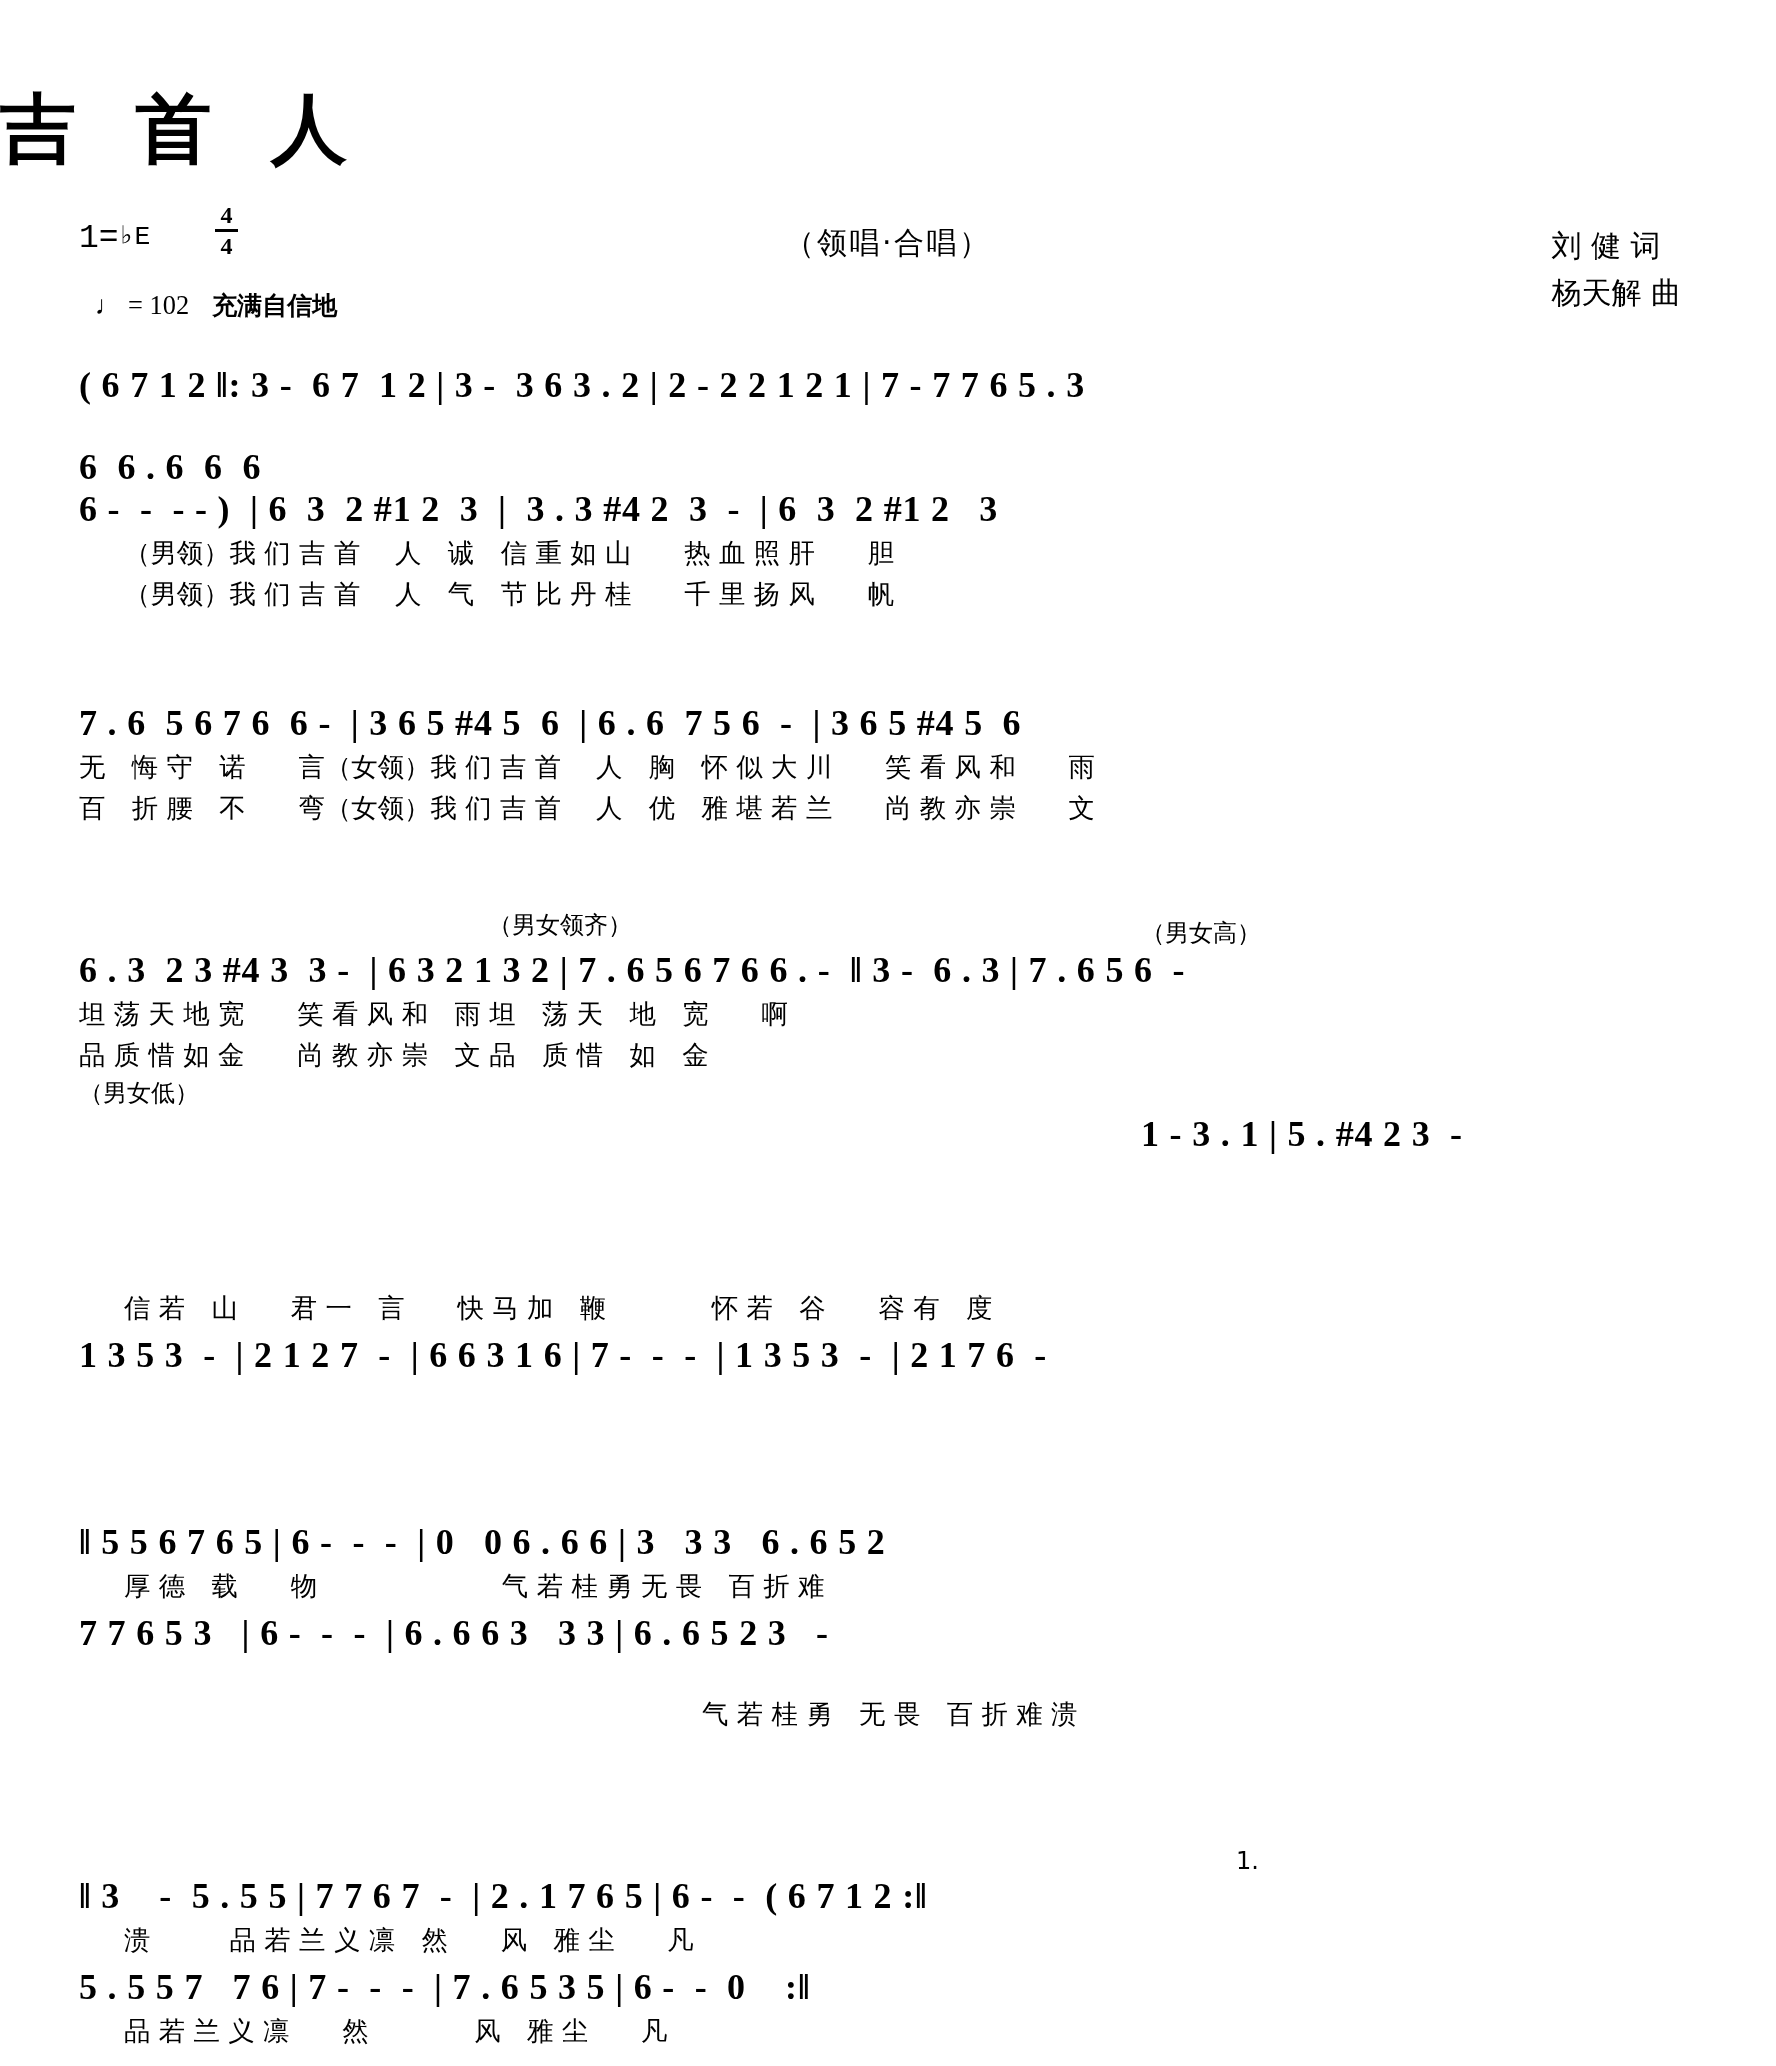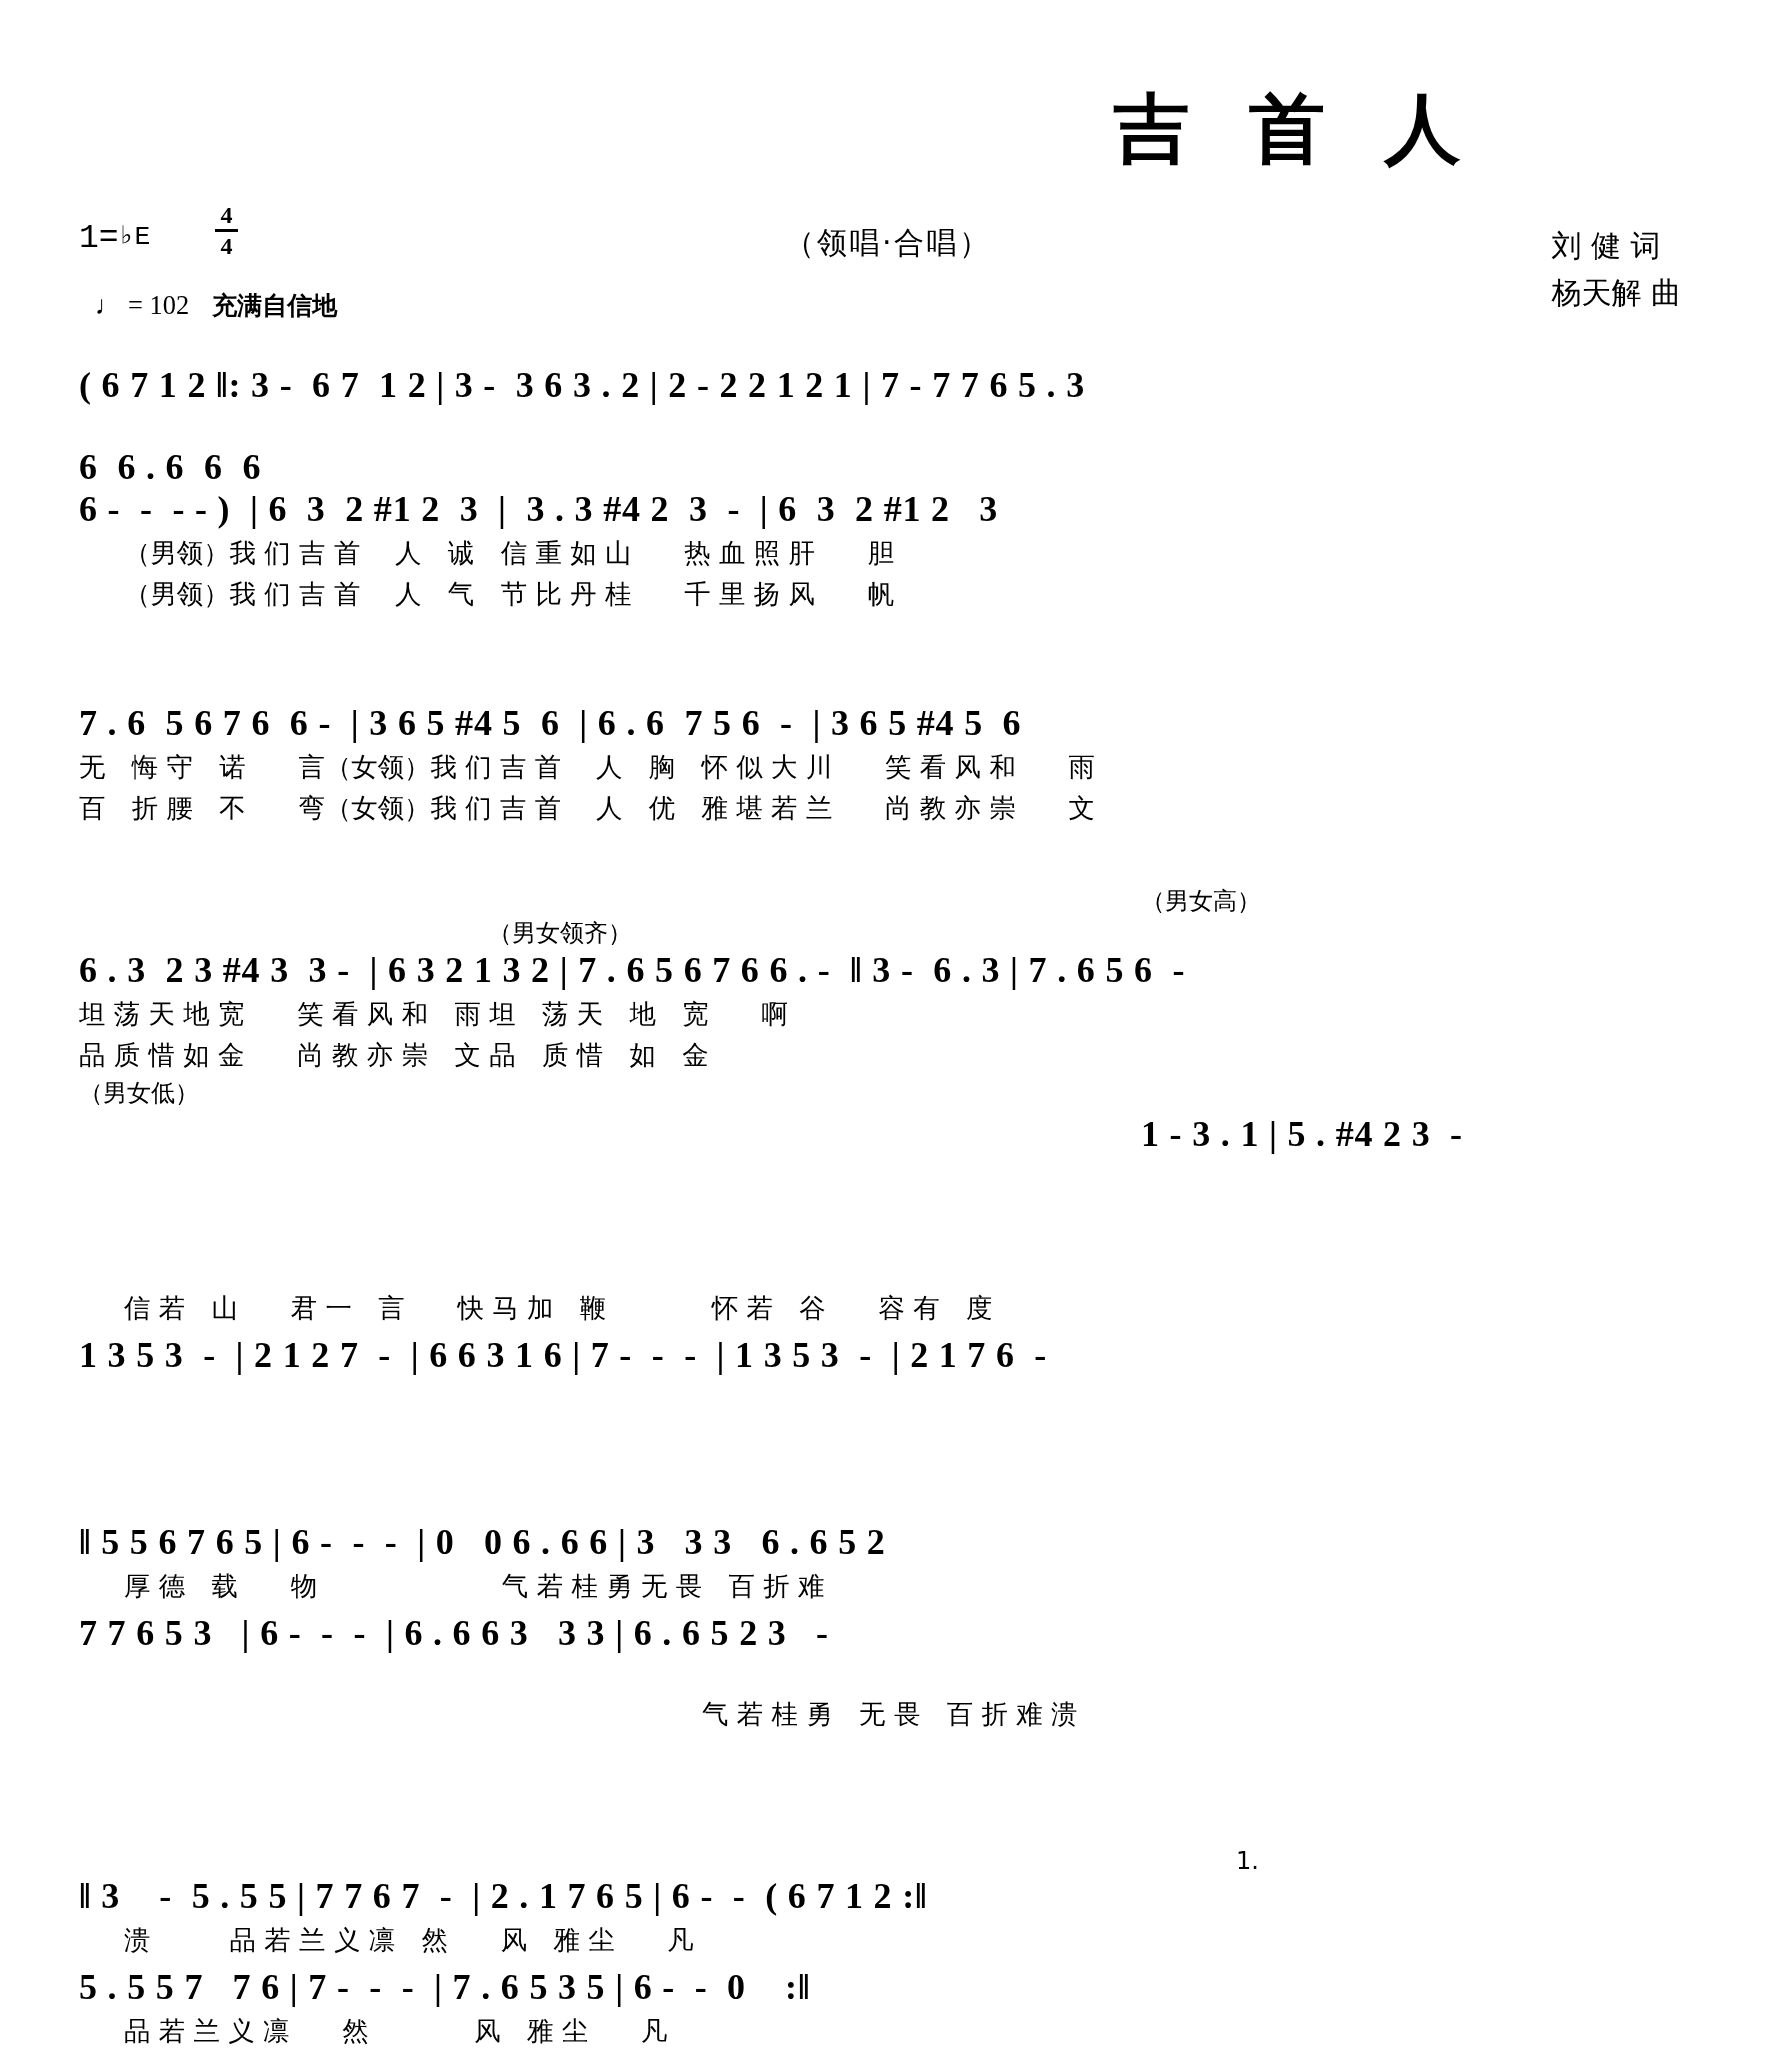--- a/index.html
+++ b/index.html
@@ -16,21 +16,21 @@
     background:#ffffff;
     overflow:hidden;
   }
 
   
   .title{
     position:absolute;
     top:79px;
     left:0;
     width:1477px;
-    text-align:right;
+    text-align:left;
     font-family:"DejaVu Sans", sans-serif;
     font-weight:bold;
     font-size:76px;
     letter-spacing:16.5px;
   }
   .subtitle{
     position:absolute;
     top:223px;
     left:0;
     width:1776px;
@@ -154,22 +154,22 @@
     <div class="lyric indent">（男领）我 们 吉 首　 人　气　节 比 丹 桂　　千 里 扬 风　　帆</div>
   </div>
 
   <div class="sys" style="top:702px;">
     <div class="notes">7 . 6  5 6 7 6  6 -  | 3 6 5 #4 5  6  | 6 . 6  7 5 6  -  | 3 6 5 #4 5  6</div>
     <div class="lyric">无　悔 守　诺　　言（女领）我 们 吉 首　 人　胸　怀 似 大 川　　笑 看 风 和　　雨</div>
     <div class="lyric">百　折 腰　不　　弯（女领）我 们 吉 首　 人　优　雅 堪 若 兰　　尚 教 亦 崇　　文</div>
   </div>
 
   <div class="sys" style="top:909px;">
+    <div class="marker" style="padding-left:488px;">（男女领齐）</div>
     <div class="marker" style="padding-left:1141px;margin-top:-24px;">（男女高）</div>
-    <div class="marker" style="padding-left:488px;">（男女领齐）</div>
     <div class="notes" style="margin-top:0;">6 . 3  2 3 #4 3  3 -  | 6 3 2 1 3 2 | 7 . 6 5 6 7 6 6 . -  ‖ 3 -  6 . 3 | 7 . 6 5 6  -</div>
     <div class="lyric">坦 荡 天 地 宽　　笑 看 风 和　雨 坦　荡 天　地　宽　　啊</div>
     <div class="lyric">品 质 惜 如 金　　尚 教 亦 崇　文 品　质 惜　如　金</div>
     <div class="marker" style="margin-top:4.1px;">（男女低）</div>
     <div class="notes" style="padding-left:1141px;margin-top:4.1px;">1 - 3 . 1 | 5 . #4 2 3  -</div>
   </div>
 
   <div class="sys" style="top:1285px;">
     <div class="lyric indent">信 若　山　　君 一　言　　快 马 加　鞭　　　　怀 若　谷　　容 有　度</div>
     <div class="notes" style="margin-top:8.3px;">1 3 5 3  -  | 2 1 2 7  -  | 6 6 3 1 6 | 7 -  -  -  | 1 3 5 3  -  | 2 1 7 6  -</div>

